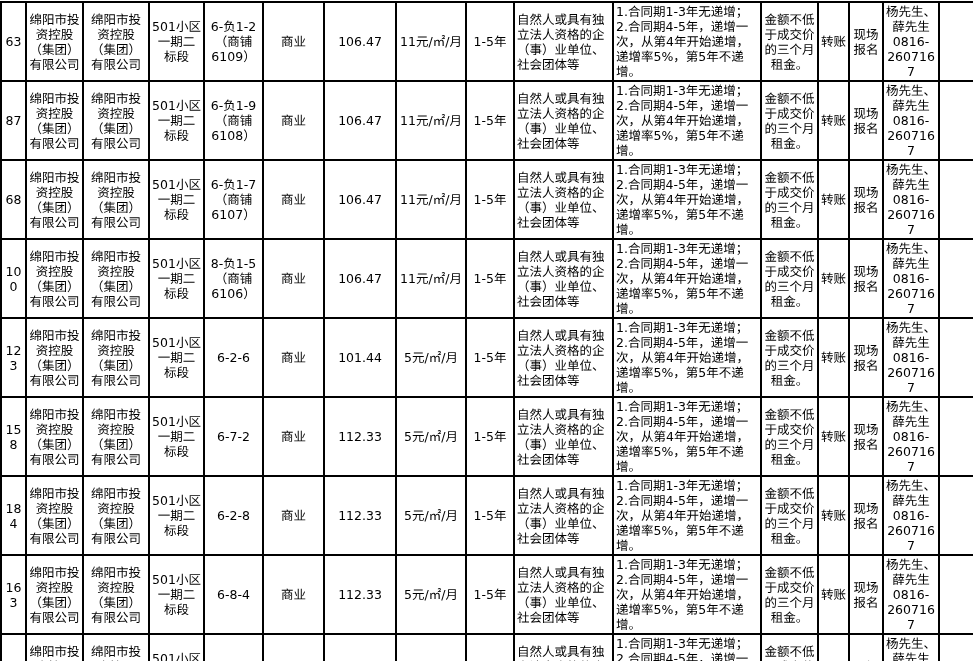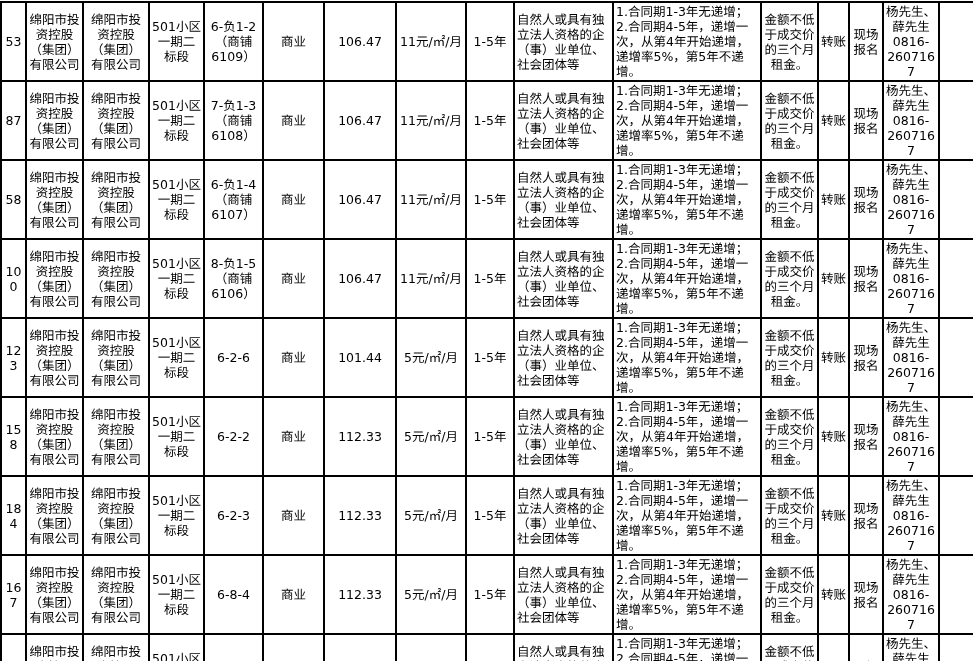--- a/index.html
+++ b/index.html
@@ -54,21 +54,21 @@
     <col style="width:99px">
     <col style="width:148px">
     <col style="width:57px">
     <col style="width:31px">
     <col style="width:34px">
     <col style="width:56px">
     <col style="width:35px">
   </colgroup>
   <tbody>
       <tr>
-        <td>53</td>
+        <td>63</td>
         <td>绵阳市投资控股（集团）有限公司</td>
         <td>绵阳市投资控股（集团）有限公司</td>
         <td>501小区一期二标段</td>
         <td>6-负1-2
 （商铺
 6109）</td>
         <td>商业</td>
         <td>106.47</td>
         <td>11元/㎡/月</td>
         <td>1-5年</td>
@@ -81,44 +81,44 @@
 薛先生
 0816-
 2607167</td>
         <td></td>
       </tr>
       <tr>
         <td>87</td>
         <td>绵阳市投资控股（集团）有限公司</td>
         <td>绵阳市投资控股（集团）有限公司</td>
         <td>501小区一期二标段</td>
-        <td>7-负1-3
+        <td>6-负1-9
 （商铺
 6108）</td>
         <td>商业</td>
         <td>106.47</td>
         <td>11元/㎡/月</td>
         <td>1-5年</td>
         <td>自然人或具有独立法人资格的企（事）业单位、社会团体等</td>
         <td>1.合同期1-3年无递增；2.合同期4-5年，递增一次，从第4年开始递增，递增率5%，第5年不递增。</td>
         <td>金额不低于成交价的三个月租金。</td>
         <td>转账</td>
         <td>现场报名</td>
         <td>杨先生、
 薛先生
 0816-
 2607167</td>
         <td></td>
       </tr>
       <tr>
-        <td>58</td>
-        <td>绵阳市投资控股（集团）有限公司</td>
-        <td>绵阳市投资控股（集团）有限公司</td>
-        <td>501小区一期二标段</td>
-        <td>6-负1-4
+        <td>68</td>
+        <td>绵阳市投资控股（集团）有限公司</td>
+        <td>绵阳市投资控股（集团）有限公司</td>
+        <td>501小区一期二标段</td>
+        <td>6-负1-7
 （商铺
 6107）</td>
         <td>商业</td>
         <td>106.47</td>
         <td>11元/㎡/月</td>
         <td>1-5年</td>
         <td>自然人或具有独立法人资格的企（事）业单位、社会团体等</td>
         <td>1.合同期1-3年无递增；2.合同期4-5年，递增一次，从第4年开始递增，递增率5%，第5年不递增。</td>
         <td>金额不低于成交价的三个月租金。</td>
         <td>转账</td>
@@ -171,59 +171,59 @@
 薛先生
 0816-
 2607167</td>
         <td></td>
       </tr>
       <tr>
         <td>158</td>
         <td>绵阳市投资控股（集团）有限公司</td>
         <td>绵阳市投资控股（集团）有限公司</td>
         <td>501小区一期二标段</td>
-        <td>6-2-2</td>
+        <td>6-7-2</td>
         <td>商业</td>
         <td>112.33</td>
         <td>5元/㎡/月</td>
         <td>1-5年</td>
         <td>自然人或具有独立法人资格的企（事）业单位、社会团体等</td>
         <td>1.合同期1-3年无递增；2.合同期4-5年，递增一次，从第4年开始递增，递增率5%，第5年不递增。</td>
         <td>金额不低于成交价的三个月租金。</td>
         <td>转账</td>
         <td>现场报名</td>
         <td>杨先生、
 薛先生
 0816-
 2607167</td>
         <td></td>
       </tr>
       <tr>
         <td>184</td>
         <td>绵阳市投资控股（集团）有限公司</td>
         <td>绵阳市投资控股（集团）有限公司</td>
         <td>501小区一期二标段</td>
-        <td>6-2-3</td>
-        <td>商业</td>
-        <td>112.33</td>
-        <td>5元/㎡/月</td>
-        <td>1-5年</td>
-        <td>自然人或具有独立法人资格的企（事）业单位、社会团体等</td>
-        <td>1.合同期1-3年无递增；2.合同期4-5年，递增一次，从第4年开始递增，递增率5%，第5年不递增。</td>
-        <td>金额不低于成交价的三个月租金。</td>
-        <td>转账</td>
-        <td>现场报名</td>
-        <td>杨先生、
-薛先生
-0816-
-2607167</td>
-        <td></td>
-      </tr>
-      <tr>
-        <td>167</td>
+        <td>6-2-8</td>
+        <td>商业</td>
+        <td>112.33</td>
+        <td>5元/㎡/月</td>
+        <td>1-5年</td>
+        <td>自然人或具有独立法人资格的企（事）业单位、社会团体等</td>
+        <td>1.合同期1-3年无递增；2.合同期4-5年，递增一次，从第4年开始递增，递增率5%，第5年不递增。</td>
+        <td>金额不低于成交价的三个月租金。</td>
+        <td>转账</td>
+        <td>现场报名</td>
+        <td>杨先生、
+薛先生
+0816-
+2607167</td>
+        <td></td>
+      </tr>
+      <tr>
+        <td>163</td>
         <td>绵阳市投资控股（集团）有限公司</td>
         <td>绵阳市投资控股（集团）有限公司</td>
         <td>501小区一期二标段</td>
         <td>6-8-4</td>
         <td>商业</td>
         <td>112.33</td>
         <td>5元/㎡/月</td>
         <td>1-5年</td>
         <td>自然人或具有独立法人资格的企（事）业单位、社会团体等</td>
         <td>1.合同期1-3年无递增；2.合同期4-5年，递增一次，从第4年开始递增，递增率5%，第5年不递增。</td>

